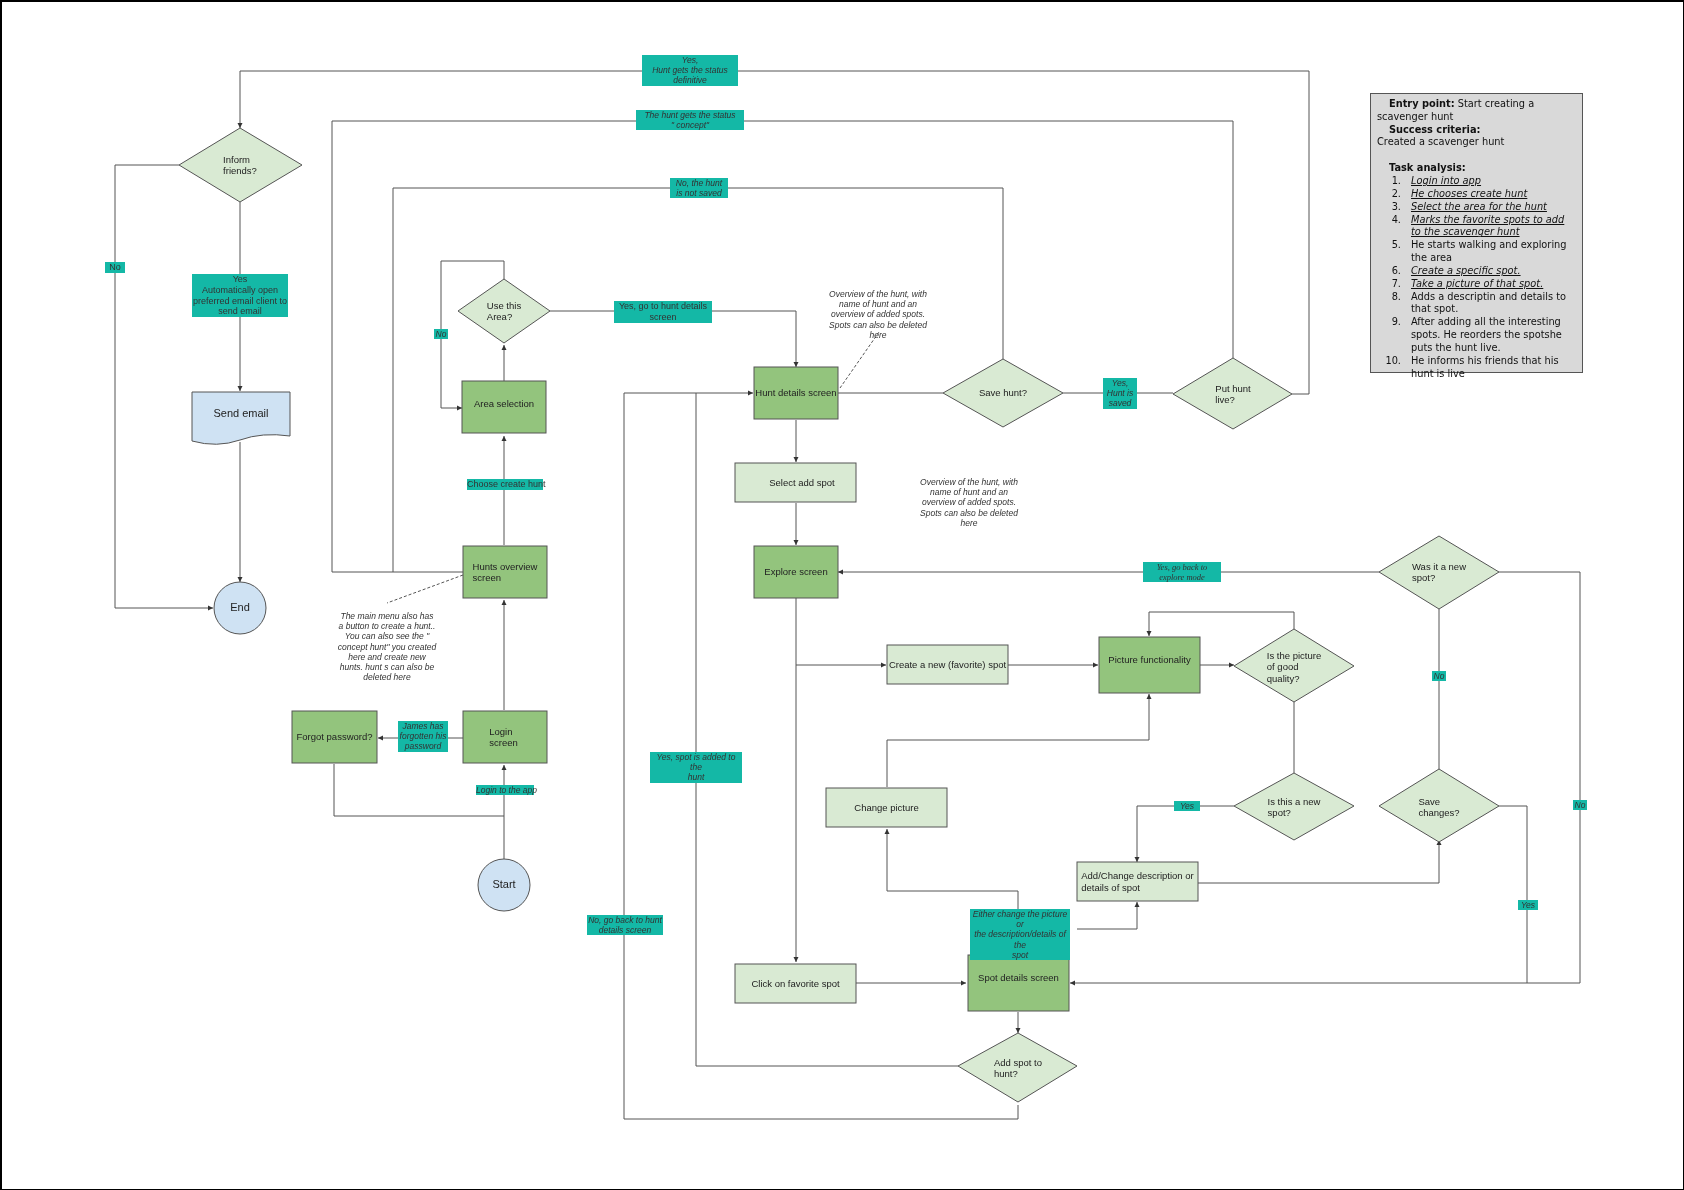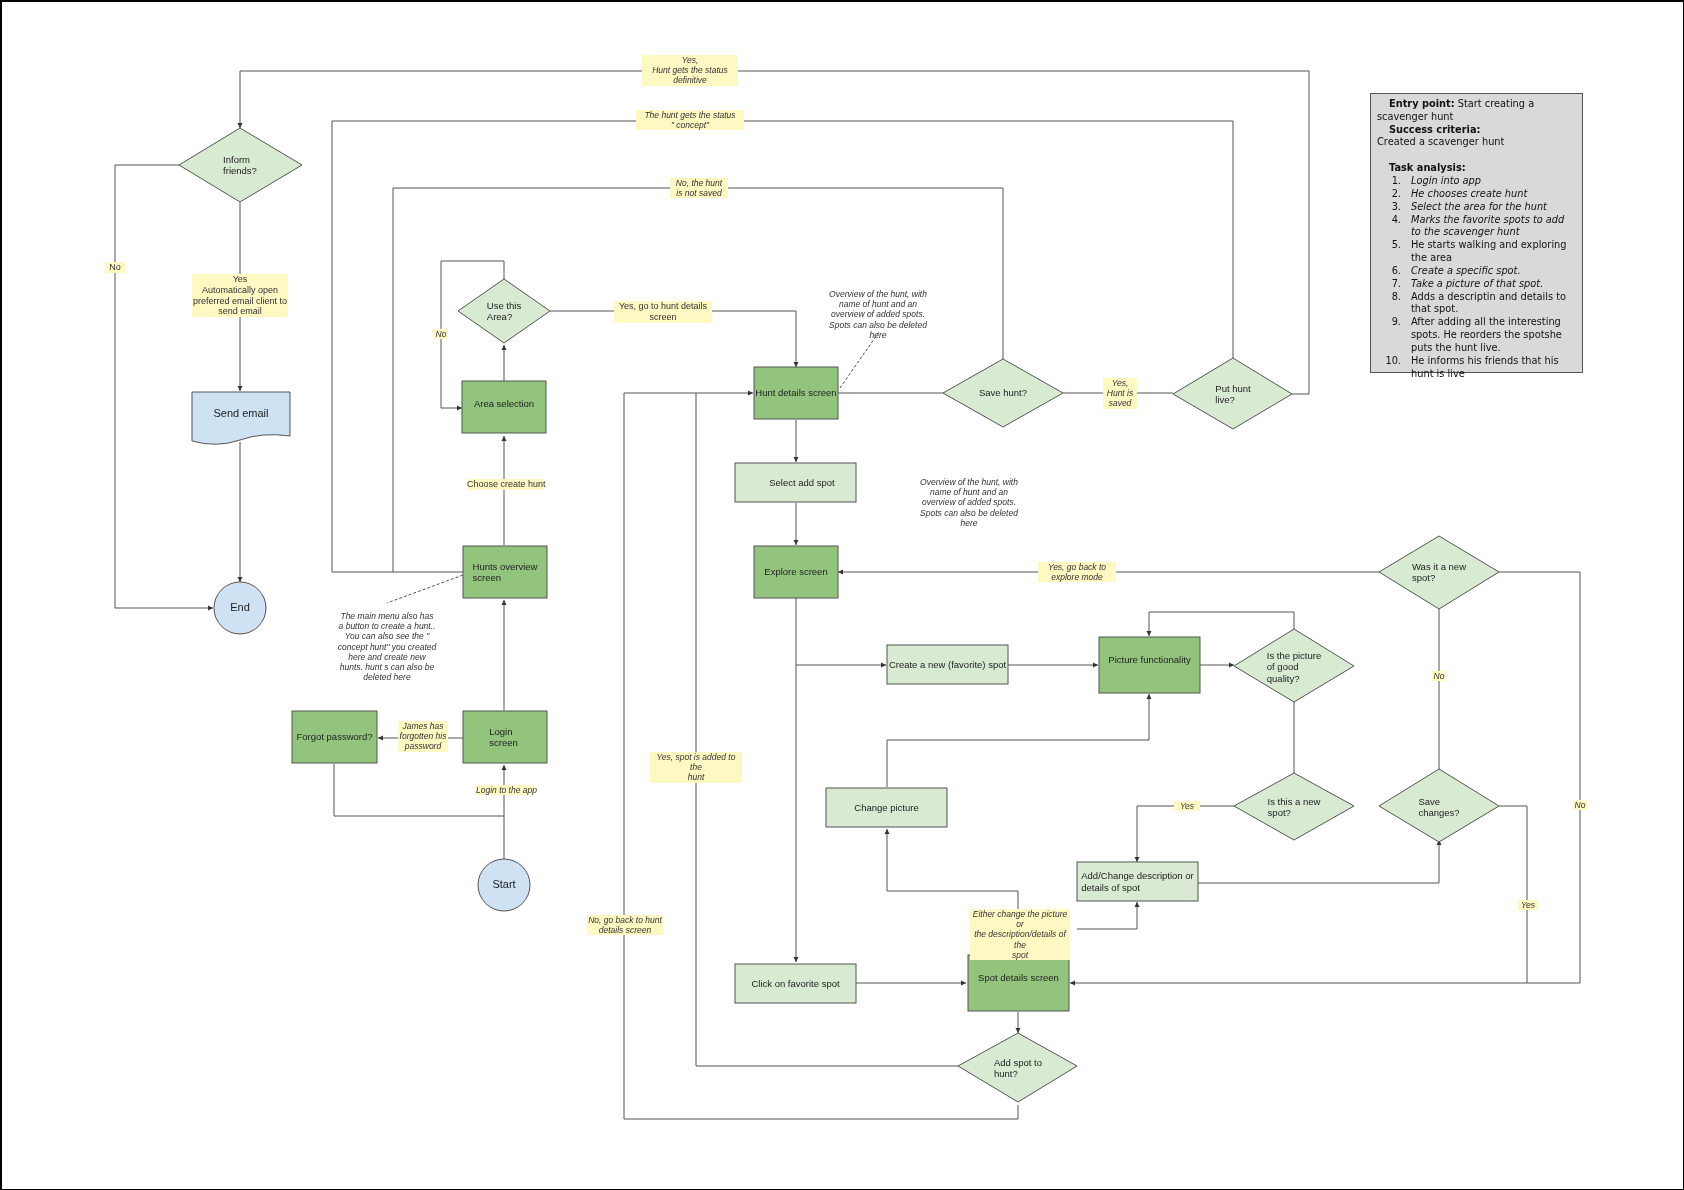--- a/index.html
+++ b/index.html
@@ -1,28 +1,28 @@
 <!DOCTYPE html>
 <html><head>
 <meta charset="utf-8">
 <style>
   html, body { margin: 0; padding: 0; background: #ffffff; }
   body { width: 1684px; height: 1190px; overflow: hidden; font-family: "Liberation Sans", sans-serif; }
   #canvas { position: absolute; left: 0; top: 0; width: 1684px; height: 1190px; box-sizing: border-box; border: 2px solid #000; border-right-width: 1px; border-bottom-width: 1px; }
   svg { position: absolute; left: 0; top: 0; }
-  .lbl { position: absolute; font-size: 8.5px; color: #333; text-align: center; font-style: italic; line-height: 1.2; background: #fef9c3; white-space: nowrap; }
+  .lbl { position: absolute; font-size: 8.5px; color: #333; text-align: center; font-style: italic; line-height: 1.2; background: #14b8a6; white-space: nowrap; }
   .lbl.plain { font-style: normal; font-size: 9px; }
   .node-text { position: absolute; display: flex; align-items: center; justify-content: center; text-align: left; font-size: 9.5px; color: #222; line-height: 1.2; pointer-events: none; }
   .node-text.big { font-size: 11px; }
   #task-box { position: absolute; left: 1368px; top: 91px; width: 213px; height: 280px; background: #d9d9d9; border: 1px solid #555; box-sizing: border-box; padding: 4px 6px; font-family: "DejaVu Sans", sans-serif; font-size: 9.8px; color: #111; line-height: 1.31; }
   #task-box b { font-weight: bold; padding-left: 12px; }
   #task-box ol { margin: 0; padding: 0; list-style: none; }
   #task-box li { display: flex; }
   #task-box li .num { width: 24px; text-align: right; padding-right: 10px; flex-shrink: 0; }
-  #task-box li.it .txt { font-style: italic; }
+  #task-box li.it .txt { font-style: italic; text-decoration: underline; }
 </style>
 </head>
 <body>
 
 <div id="canvas">
 <svg width="1684" height="1190">
   <defs>
     <marker id="arr" markerWidth="6" markerHeight="6" refX="5" refY="3" orient="auto">
       <path d="M0,0.5 L5,3 L0,5.5 z" fill="#333"></path>
     </marker>
@@ -192,21 +192,21 @@
 <div class="lbl plain" style="left:612px;top:299px;width:98px;white-space:pre-line;">Yes, go to hunt details
 screen</div>
 <div class="lbl plain" style="left:465px;top:477px;width:76px;">Choose create hunt</div>
 <div class="lbl" style="left:396px;top:719px;width:50px;white-space:pre-line;">James has
 forgotten his
 password</div>
 <div class="lbl" style="left:474px;top:783px;width:58px;">Login to the app</div>
 <div class="lbl" style="left:1101px;top:376px;width:34px;white-space:pre-line;">Yes,
 Hunt is
 saved</div>
-<div class="lbl" style="left:1036px;top:560px;width:78px;white-space:pre-line;">Yes, go back to
+<div class="lbl" style="left:1141px;top:560px;width:78px;white-space:pre-line;font-family:Liberation Serif, serif;">Yes, go back to
 explore mode</div>
 <div class="lbl" style="left:1430px;top:669px;width:14px;">No</div>
 <div class="lbl" style="left:1571px;top:798px;width:14px;">No</div>
 <div class="lbl" style="left:1172px;top:799px;width:26px;">Yes</div>
 <div class="lbl" style="left:1516px;top:898px;width:20px;">Yes</div>
 <div class="lbl" style="left:648px;top:750px;width:92px;white-space:pre-line;">Yes, spot is added to the
 hunt</div>
 <div class="lbl" style="left:585px;top:913px;width:76px;white-space:pre-line;">No, go back to hunt
 details screen</div>
 <div class="lbl" style="left:968px;top:907px;width:100px;white-space:pre-line;">Either change the picture or

